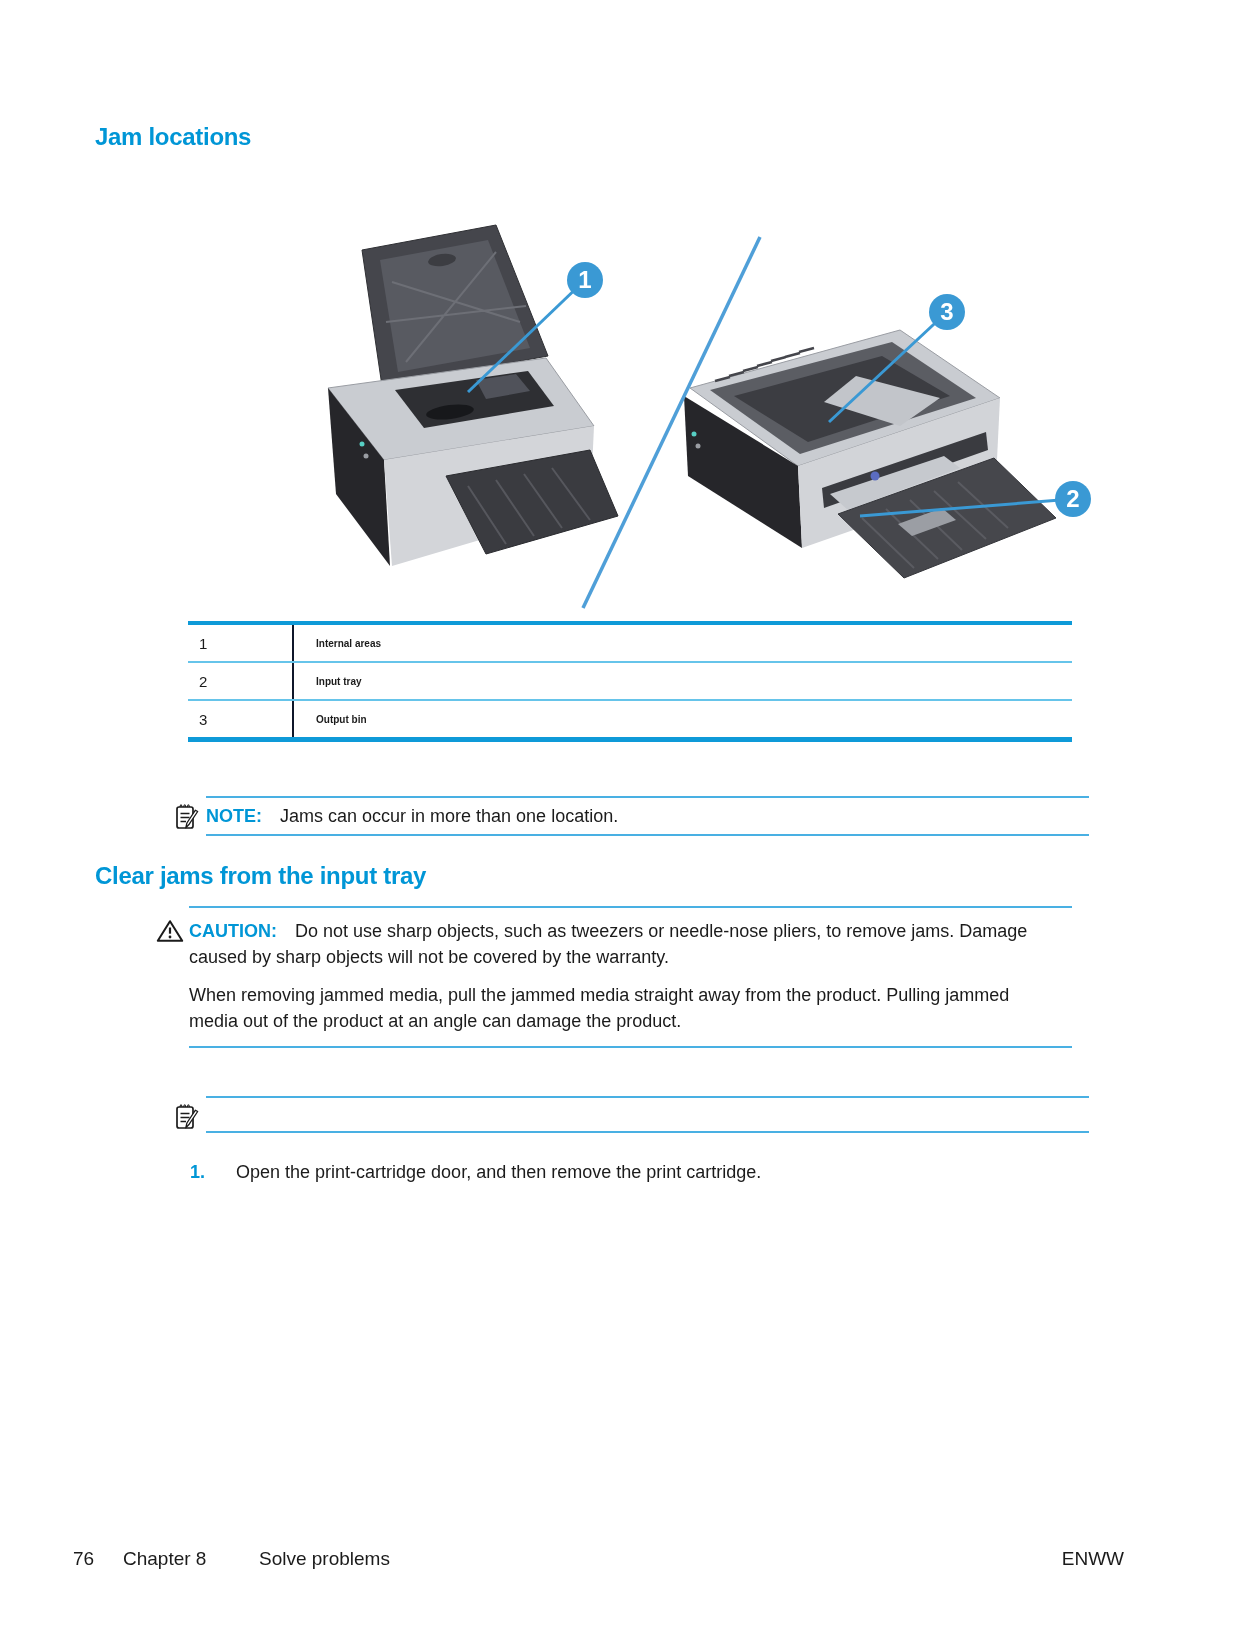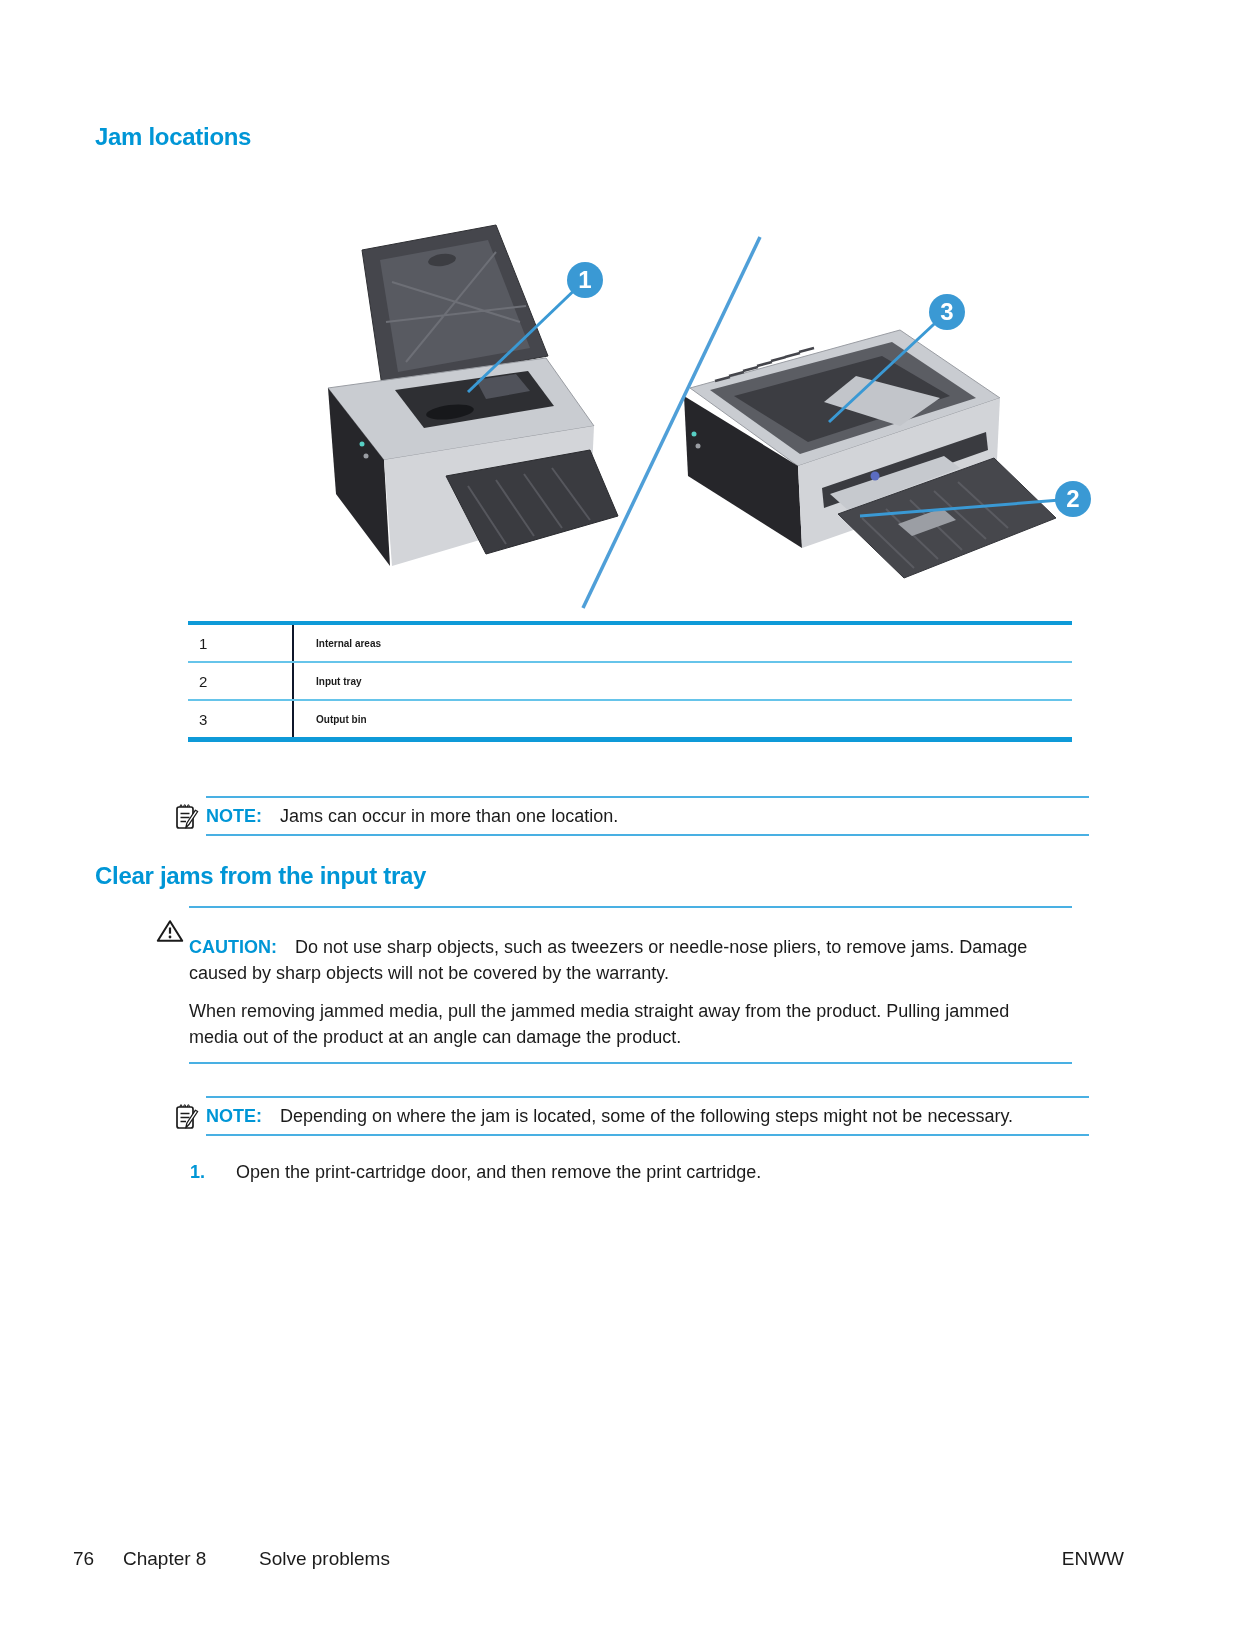--- a/index.html
+++ b/index.html
@@ -28,21 +28,21 @@
   .note-block { position:absolute; left:189px; width:883px; box-sizing:border-box;
     border-top:2px solid #49b0e3; border-bottom:2px solid #49b0e3;
     min-height:37px; display:flex; align-items:center;margin-left:17px; }
   .note-block p { margin:0; padding:5px 0; max-width:852px; }
   .flag-label { color:#0096d6; font-weight:700; font-size:18px; margin-right:18px; }
   .block-icon { position:absolute; }
   .note-icon-pos { left:-31px; top:4px; }
   .caution-icon-pos { left:-33px; top:11px; }
 
   .caution-block { position:absolute; left:189px; top:906px; width:883px; box-sizing:border-box;
-    border-top:2px solid #49b0e3; border-bottom:2px solid #49b0e3; padding:26px 0 12px; }
+    border-top:2px solid #49b0e3; border-bottom:2px solid #49b0e3; padding:10px 0 12px; }
   .caution-block p { margin:0; max-width:852px; }
   .caution-block .para1 { margin-bottom:12px; }
 
   .step { position:absolute; left:190px; top:1159px; width:880px; }
   .step-num { position:absolute; left:0; top:0; color:#0096d6; font-weight:700; font-size:18px; line-height:26px; }
   .step-text { display:block; margin-left:46px; }
 
   .footer { position:absolute; left:0; top:1548px; width:1240px; height:30px; font-size:19px; }
   .footer span { position:absolute; top:0; white-space:nowrap;text-align:center; }
   .f-pagenum { left:73px; }
@@ -160,21 +160,20 @@
 
   <div class="note-block" style="top:1096px">
     <span class="block-icon note-icon-pos">
       <svg width="24" height="28" viewBox="0 0 24 28">
         <rect x="2" y="5" width="16" height="21" rx="2" fill="#fff" stroke="#1b1b1b" stroke-width="1.7"></rect>
         <path d="M5 5 c0.3,-3 1.7,-3 2,0 M8.7 5 c0.3,-3 1.7,-3 2,0 M12.4 5 c0.3,-3 1.7,-3 2,0" fill="none" stroke="#1b1b1b" stroke-width="1.1"></path>
         <path d="M5.5 11.5 h9 M5.5 15.5 h9 M5.5 19.5 h5.5" stroke="#1b1b1b" stroke-width="1.5"></path>
         <path d="M22.7 9.5 L14.2 22.2 l-3.4 3.6 l1.1 -4.8 L20.4 8.2 Z" fill="#fff" stroke="#1b1b1b" stroke-width="1.3" stroke-linejoin="round"></path>
       </svg>
     </span>
-    <p class="body-text"><span class="flag-label">NOTE:</span><span>Depending on where the jam is located, some of the following steps might not be necessary.</span></p>
   </div>
 
   <div class="step">
     <span class="step-num">1.</span>
     <span class="step-text body-text">Open the print-cartridge door, and then remove the print cartridge.</span>
   </div>
 
   <div class="footer">
     <span class="f-pagenum">76</span>
     <span class="f-chapter">Chapter 8</span>

